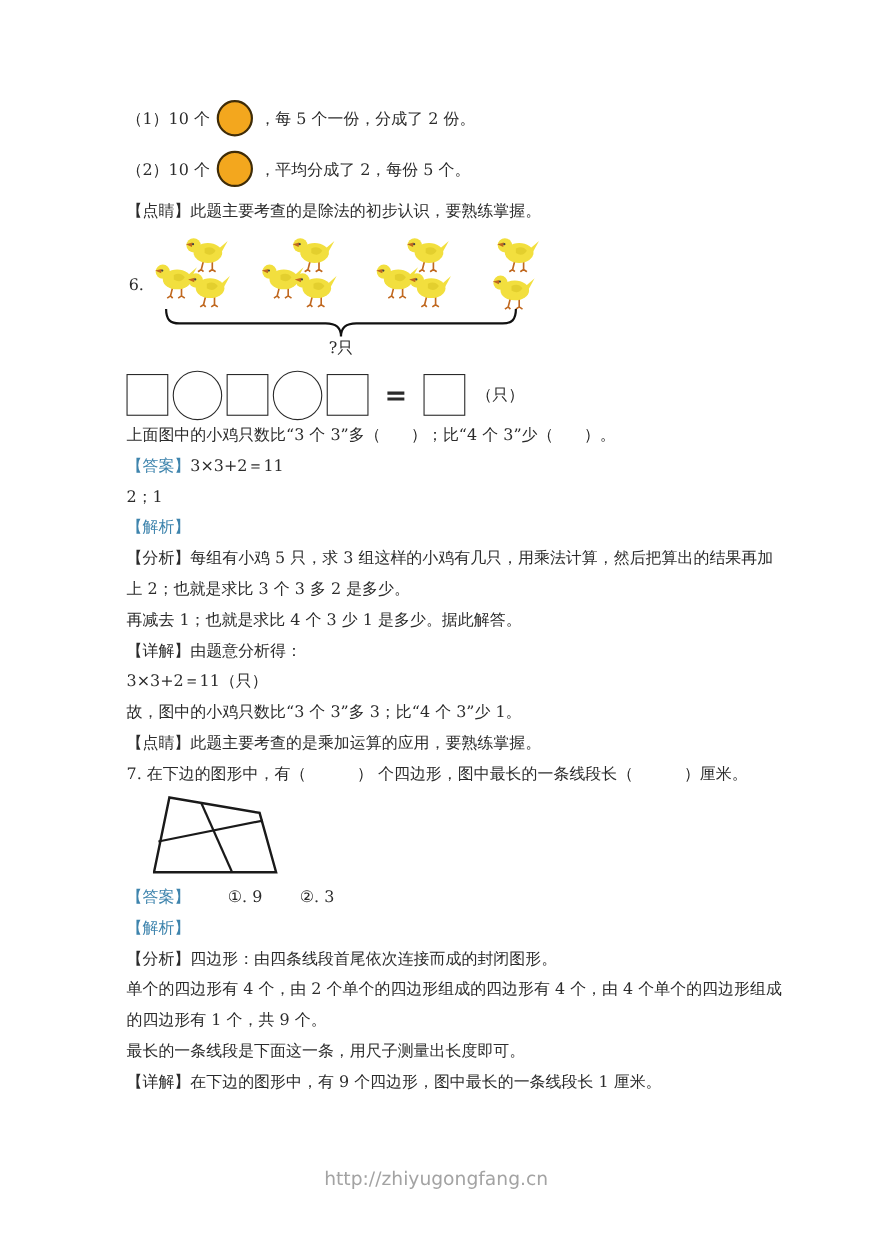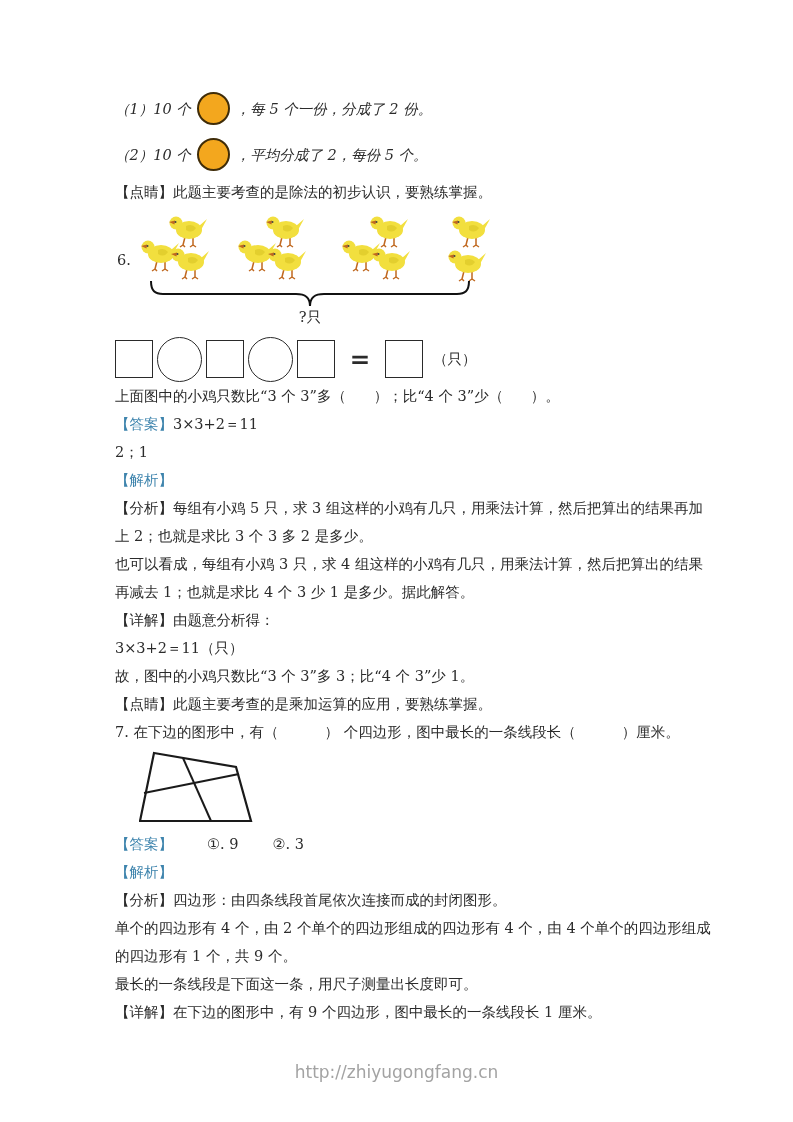--- a/index.html
+++ b/index.html
@@ -4,21 +4,21 @@
 <style>
   html,body { margin:0; padding:0; background:#ffffff; }
   .page {
     position:relative; width:793px; height:1122px; background:#ffffff;
     font-family:"DejaVu Serif","Liberation Serif",serif;
     color:#2b2b2b; overflow:hidden;
   }
   .content { position:absolute; left:115px; top:86px; width:582px; font-size:14.5px; }
   .line { line-height:28px; white-space:pre; }
   .blue { color:#3e84ad;margin-top:40px; }
-  .disc-line { line-height:46px; white-space:pre;font-style:italic; }
+  .disc-line { line-height:46px; white-space:pre; }
   .disc {
     display:inline-block; width:29px; height:29px; border-radius:50%;
     background:#F3A71E; border:2.5px solid #3f2c08; vertical-align:middle;
     margin:0 6px 4px 6px;
   }
   
   .q6-figure { position:relative; height:114px; margin-top:8px; }
   .q6-number { position:absolute; left:2px; top:36px; line-height:20px; }
   .chick-group { position:absolute; top:0; width:74px; height:70px; }
   .chick-group.g0 { left:25px; }
@@ -138,21 +138,20 @@
     <div class="line">上面图中的小鸡只数比“3 个 3”多（      ）；比“4 个 3”少（      ）。</div>
 
     <div class="line"><span class="blue">【答案】</span><span>3×3+2＝11</span></div>
 
     <div class="line">2；1</div>
 
     <div class="line"><span class="blue">【解析】</span></div>
 
     <div class="line">【分析】每组有小鸡 5 只，求 3 组这样的小鸡有几只，用乘法计算，然后把算出的结果再加</div>
     <div class="line">上 2；也就是求比 3 个 3 多 2 是多少。</div>
-    <div class="line">也可以看成，每组有小鸡 3 只，求 4 组这样的小鸡有几只，用乘法计算，然后把算出的结果</div>
     <div class="line">再减去 1；也就是求比 4 个 3 少 1 是多少。据此解答。</div>
     <div class="line">【详解】由题意分析得：</div>
     <div class="line">3×3+2＝11（只）</div>
     <div class="line">故，图中的小鸡只数比“3 个 3”多 3；比“4 个 3”少 1。</div>
     <div class="line">【点睛】此题主要考查的是乘加运算的应用，要熟练掌握。</div>
 
     <div class="line">7. 在下边的图形中，有（          ） 个四边形，图中最长的一条线段长（          ）厘米。</div>
 
     <svg class="q7-figure" width="122" height="78" viewBox="0 0 122 78">
       <polygon points="15,3 97,17 112,71 1,71" fill="none" stroke="#1a1a1a" stroke-width="2.2"></polygon>

